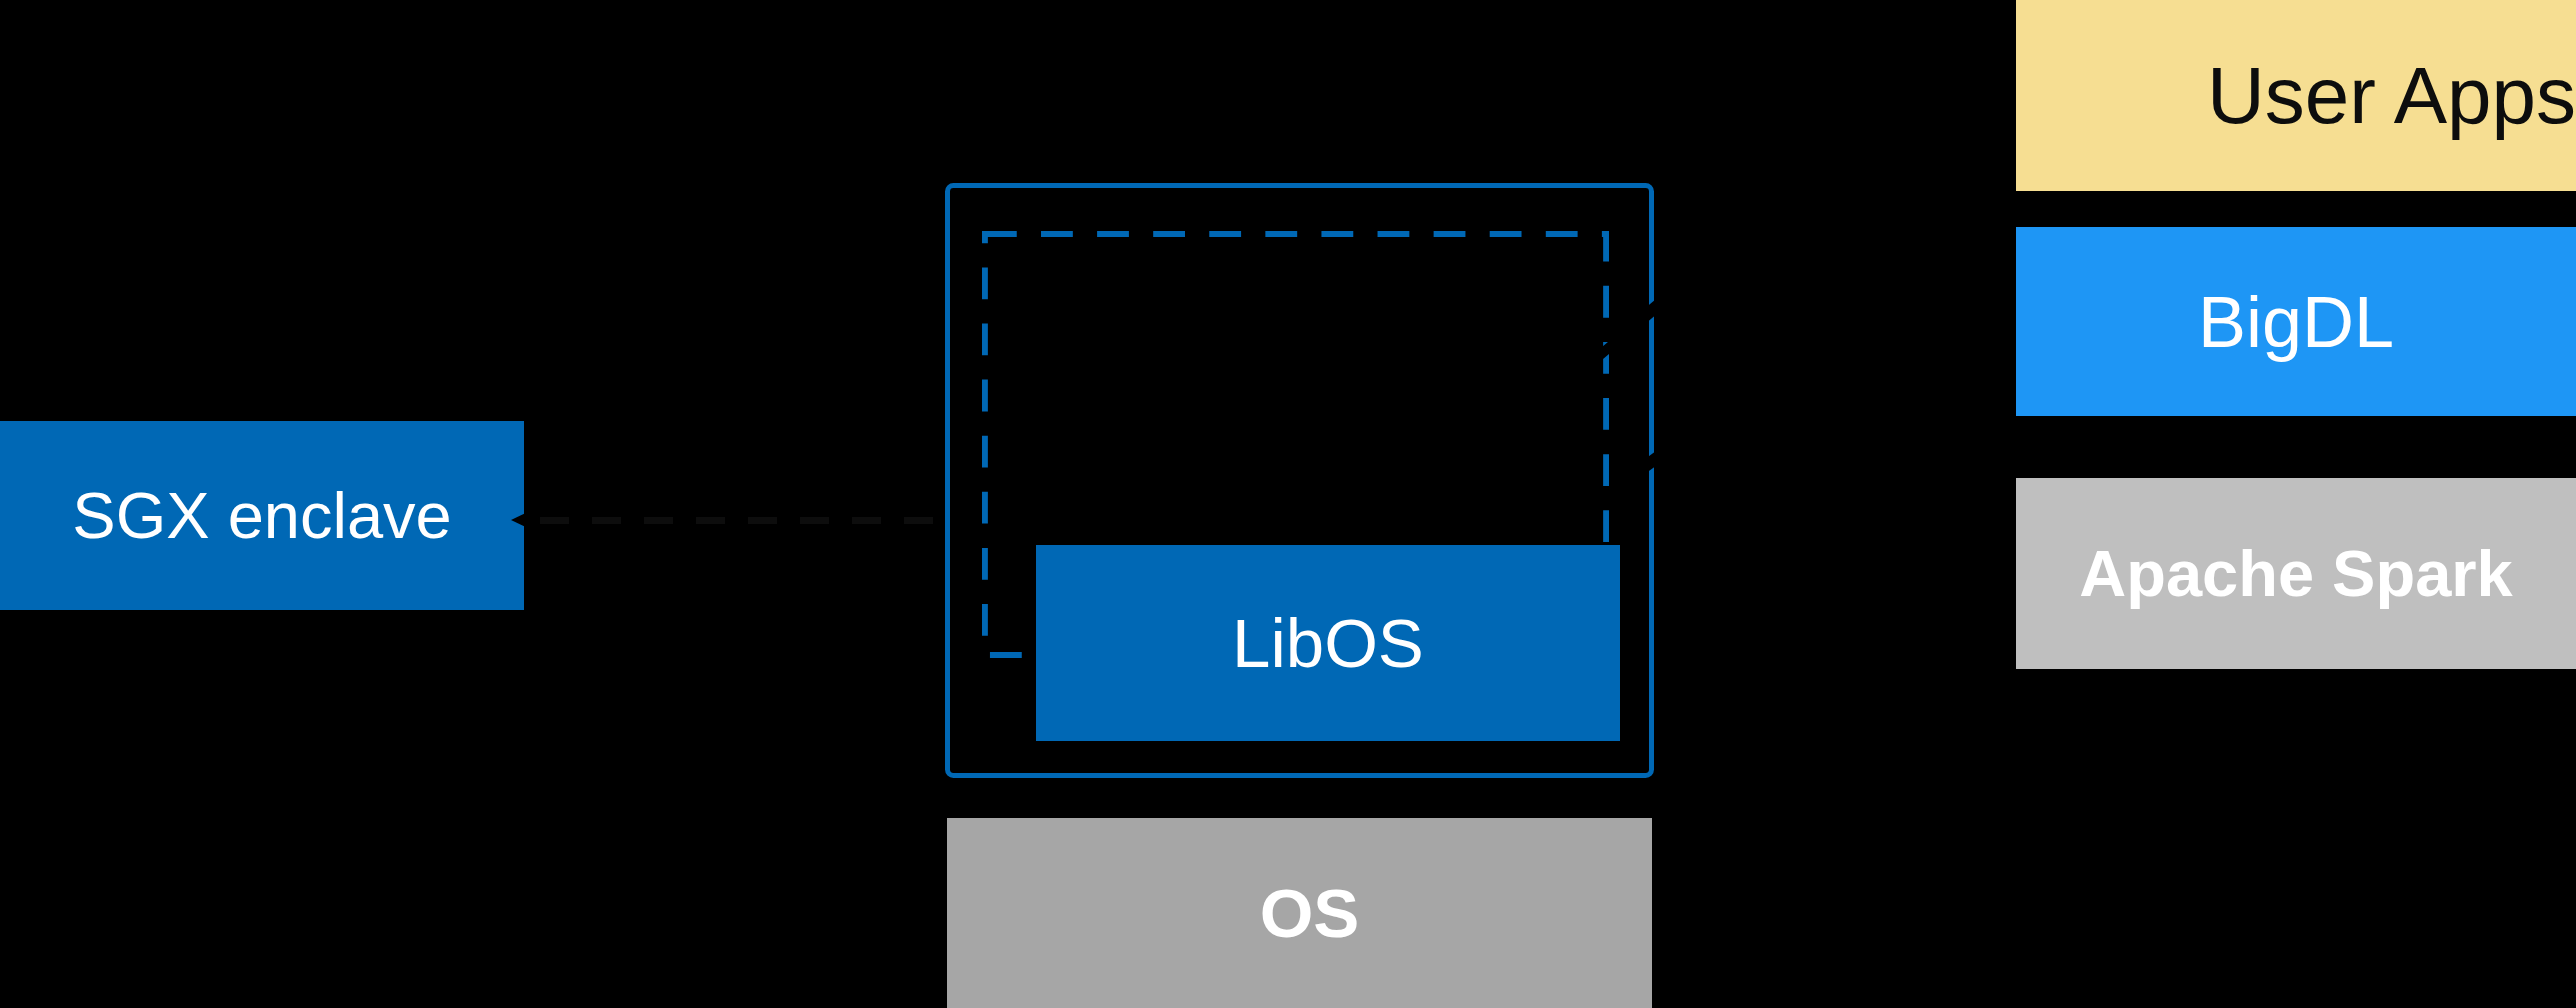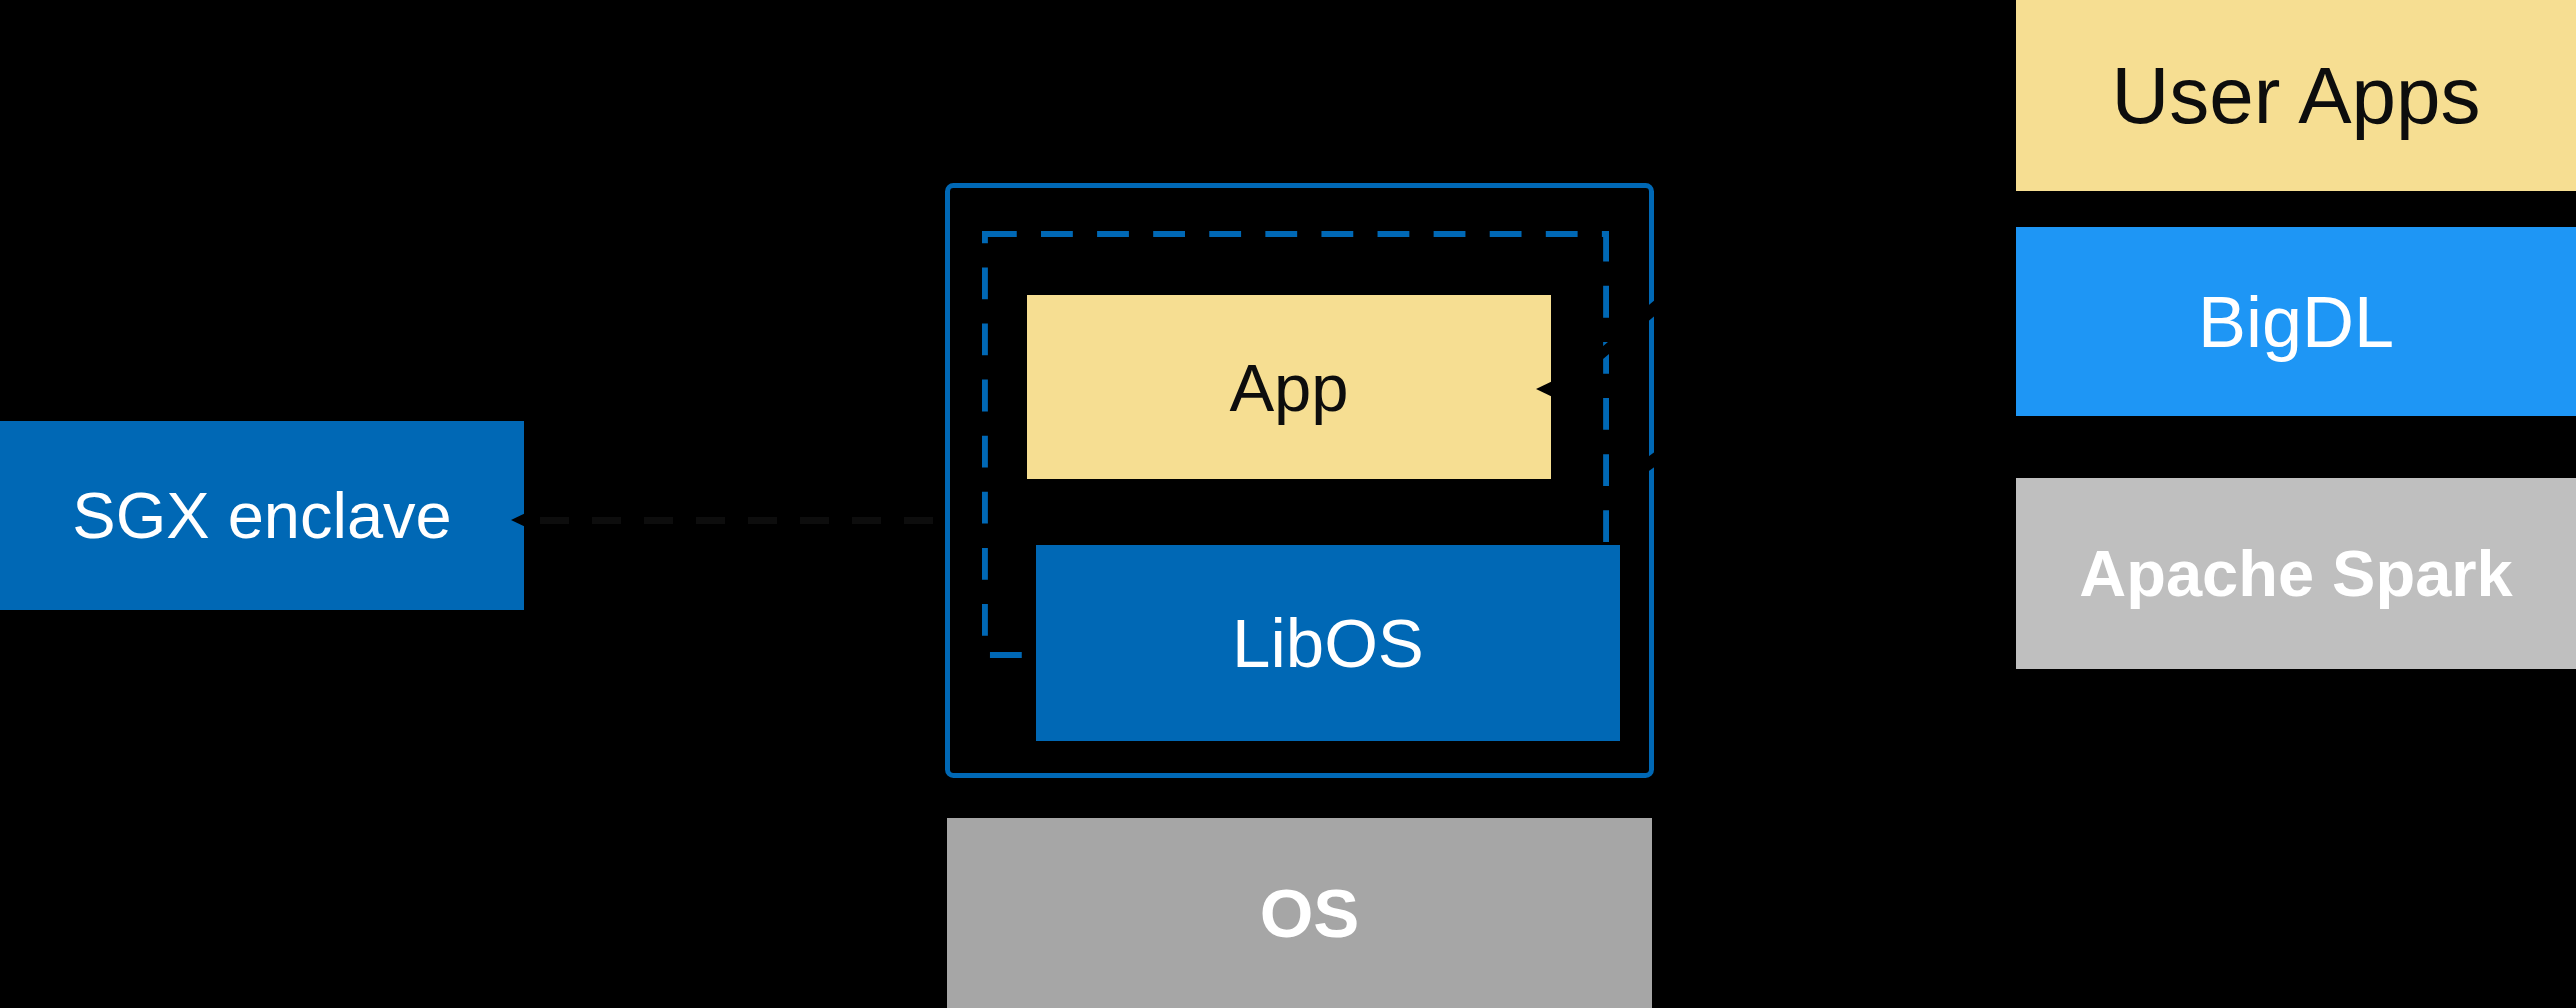--- a/index.html
+++ b/index.html
@@ -33,21 +33,21 @@
   .app-box{left:1027px;top:295px;width:524px;height:184px;background:var(--soft-yellow);}
   .app-box .label{color:var(--label-dark);font-size:67px;}
 
   .libos-box{left:1036px;top:545px;width:584px;height:196px;background:var(--intel-blue);}
   .libos-box .label{color:var(--label-light);font-size:69px;}
 
   .os-box{left:947px;top:818px;width:705px;height:190px;background:var(--mid-gray);padding-left:20px;}
   .os-box .label{color:var(--label-light);font-size:69px;font-weight:bold;}
 
   
-  .user-apps-box{left:2016px;top:0;width:560px;height:191px;background:var(--soft-yellow);}
+  .user-apps-box{left:2016px;top:0;width:560px;height:191px;background:var(--soft-yellow);justify-content:flex-end;}
   .user-apps-box .label{color:var(--label-dark);font-size:80px;}
 
   .bigdl-box{left:2016px;top:227px;width:560px;height:189px;background:var(--bright-blue);}
   .bigdl-box .label{color:var(--label-light);font-size:72px;text-align:right;}
 
   .spark-box{left:2016px;top:478px;width:560px;height:191px;background:var(--light-gray);}
   .spark-box .label{color:var(--label-light);font-size:65px;font-weight:bold;}
 
   
   .mark{position:absolute;z-index:5;}
@@ -78,23 +78,20 @@
   <div class="box sgx-box">
     <span class="label">SGX enclave</span>
   </div>
 
   <div class="enclave-outline"></div>
 
   <svg class="dashed-svg" width="627" height="427" viewBox="0 0 749 510">
     <rect x="3.5" y="3.5" width="742" height="503" fill="none" style="stroke:var(--intel-blue)" stroke-width="7" stroke-dasharray="38 29"></rect>
   </svg>
 
-  <div class="box app-box">
-    <span class="label">App</span>
-  </div>
 
   <div class="box libos-box">
     <span class="label">LibOS</span>
   </div>
 
   <div class="box os-box">
     <span class="label">OS</span>
   </div>
 
   <div class="box user-apps-box">

